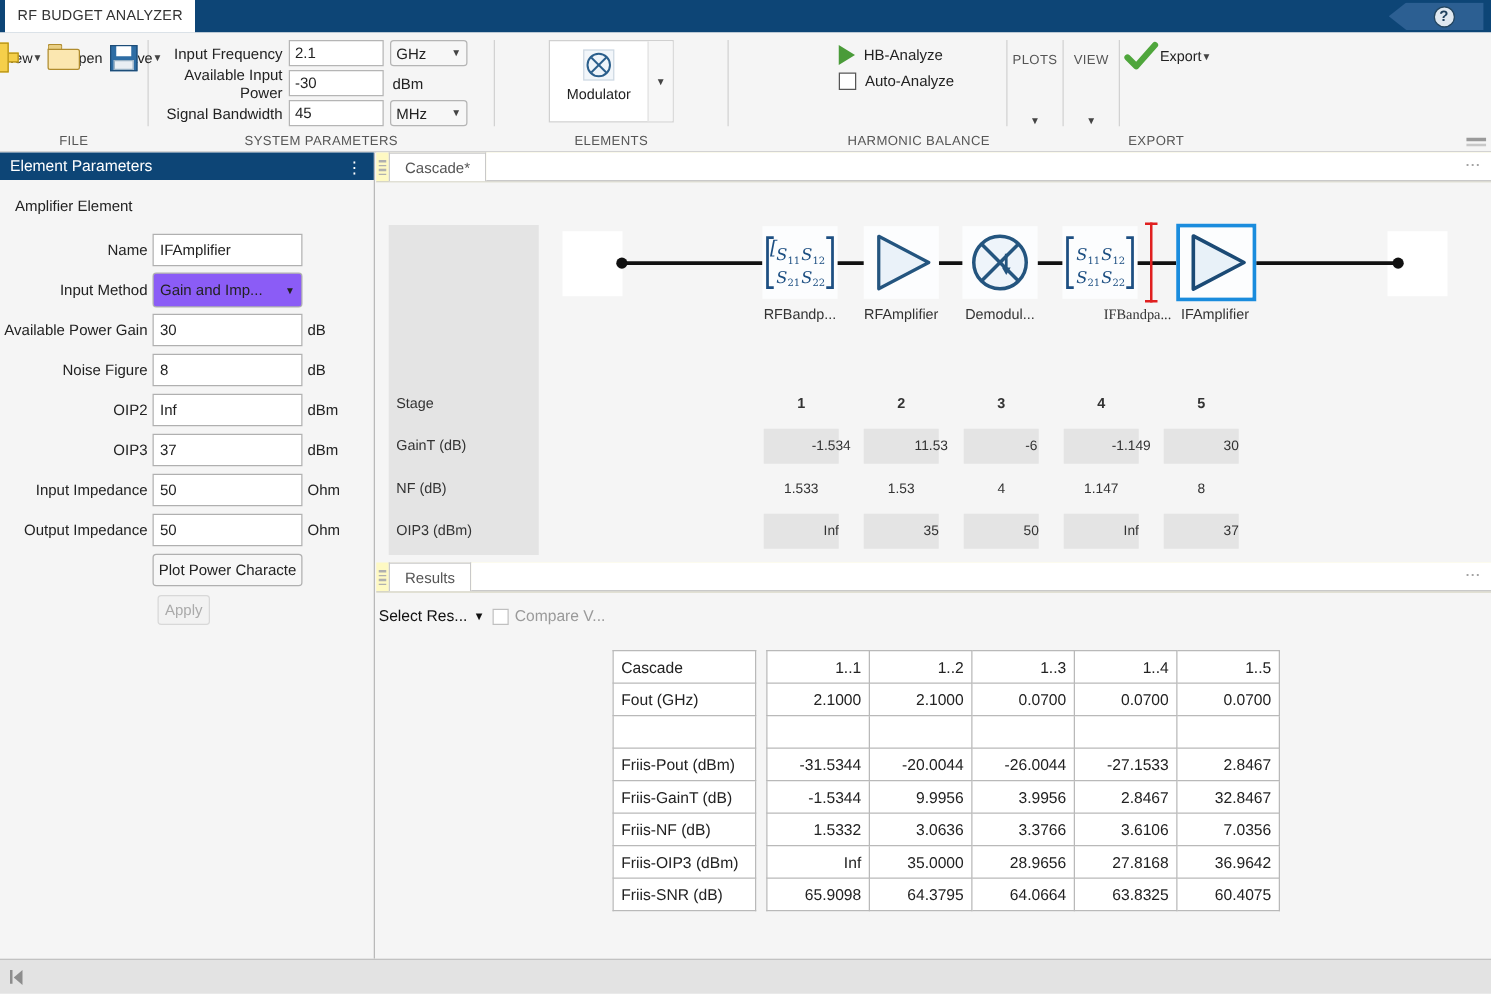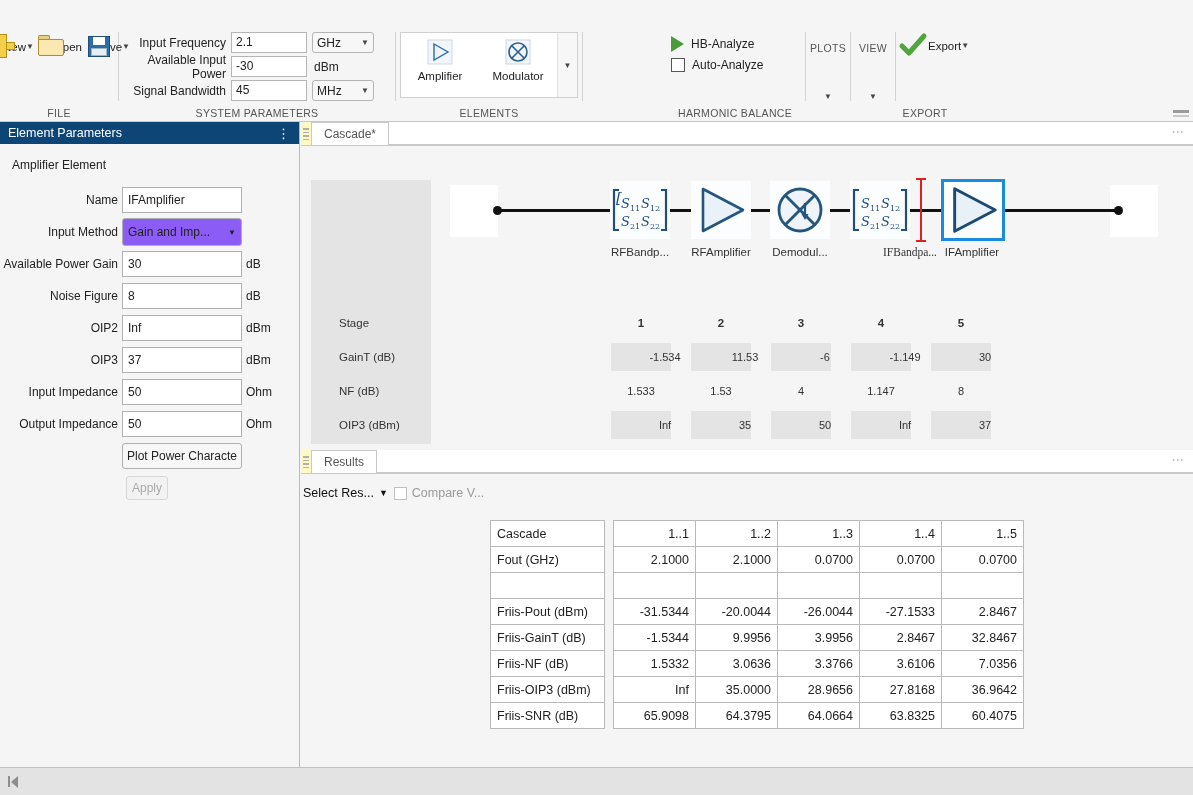--- a/index.html
+++ b/index.html
@@ -199,21 +199,21 @@
   .redmark { position: absolute; width: 2px; background: #e02020; }
   .redmark::before, .redmark::after {
     content: ""; position: absolute; left: -4px; width: 10px; height: 2px; background: #e02020;
   }
   .redmark::before { top: 0; }
   .redmark::after { bottom: 0; }
 
   
   .stagewrap { position: absolute; left: 10px; top: 160px; width: 700px; }
   .strow { display: flex; align-items: center; height: 34px; }
-  .stname { width: 120px; padding-left: 28px; font-size: 11.5px; color: #333; }
+  .stname { width: 120px; padding-left: 6px; font-size: 11.5px; color: #333; }
   .stspacer { width: 180px; }
   .stcell { width: 60px; margin-right: 20px; height: 28px; display: flex;
             align-items: center; justify-content: center; font-size: 11px; color: #333; }
   .stcell.shaded { background: #e4e4e4; padding-left: 48px; }
   .stcell.hdr { font-weight: bold; font-size: 11.5px; }
 
   
   .results-panel {
     position: absolute; top: 450px; left: 301px; width: 892px; height: 317px;
     background: #f5f5f5;
@@ -246,20 +246,26 @@
   .collapse-ico .bar { width: 2px; height: 11px; background: #8d8d8d; }
   .collapse-ico .tri { width: 0; height: 0; border-right: 7px solid #8d8d8d;
                        border-top: 6px solid transparent; border-bottom: 6px solid transparent; }
   .ribbon-right-ico { position: absolute; right: 4px; bottom: 2px; width: 16px; height: 10px; }
 </style>
 </head>
 <body>
 
 <div id="app">
 
+  <div class="titlebar">
+    <div class="app-tab">RF BUDGET ANALYZER</div>
+    <div class="help-chevron">
+      <div class="help-circle">?</div>
+    </div>
+  </div>
 
   <div class="ribbon">
 
     <div class="rgroup" style="width:118px">
       <div class="rgroup-body" style="justify-content:center;gap:2px">
         <div class="bigbtn">
           <div class="ic-new">
             <div class="plus-h"></div>
               <div class="plus-v"></div>
           </div>
@@ -313,29 +319,20 @@
           </div>
         </div>
       </div>
       <div class="rgroup-label">SYSTEM PARAMETERS</div>
     </div>
     <div class="rdiv"></div>
 
     <div class="rgroup" style="width:186px">
       <div class="rgroup-body" style="padding-top:6px;justify-content:center">
         <div class="elembox">
-          <div class="elembtn">
-            <div class="ampicon">
-              <svg width="30" height="28" viewBox="0 0 30 28">
-                <rect x="3" y="2" width="24" height="24" fill="#f2f6fa" stroke="#cdd8e2"></rect>
-                <polygon points="9,6 23,14 9,22" fill="#eef4fa" stroke="#2b6ca3" stroke-width="1.4"></polygon>
-              </svg>
-            </div>
-            <div class="lbl">Amplifier</div>
-          </div>
           <div class="elembtn">
             <div class="modicon">
               <svg width="30" height="28" viewBox="0 0 30 28">
                 <rect x="3" y="2" width="24" height="24" fill="#f2f6fa" stroke="#cdd8e2"></rect>
                 <circle cx="15" cy="14" r="9" fill="#eef4fa" stroke="#2b5f8c" stroke-width="1.6"></circle>
                 <line x1="9" y1="8" x2="21" y2="20" stroke="#2b5f8c" stroke-width="1.6"></line>
                 <line x1="21" y1="8" x2="9" y2="20" stroke="#2b5f8c" stroke-width="1.6"></line>
               </svg>
             </div>
             <div class="lbl">Modulator</div>

